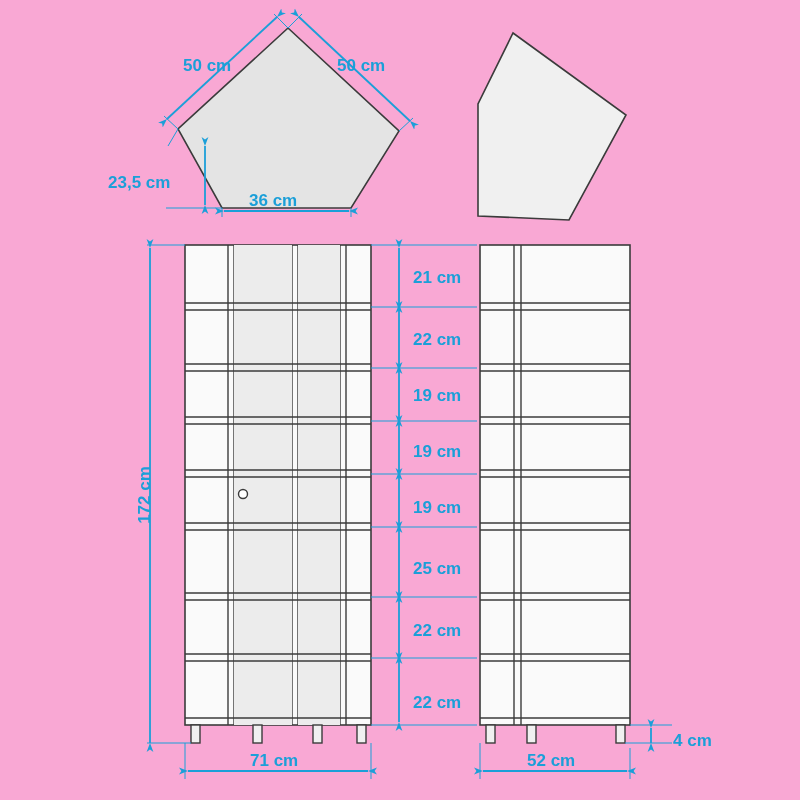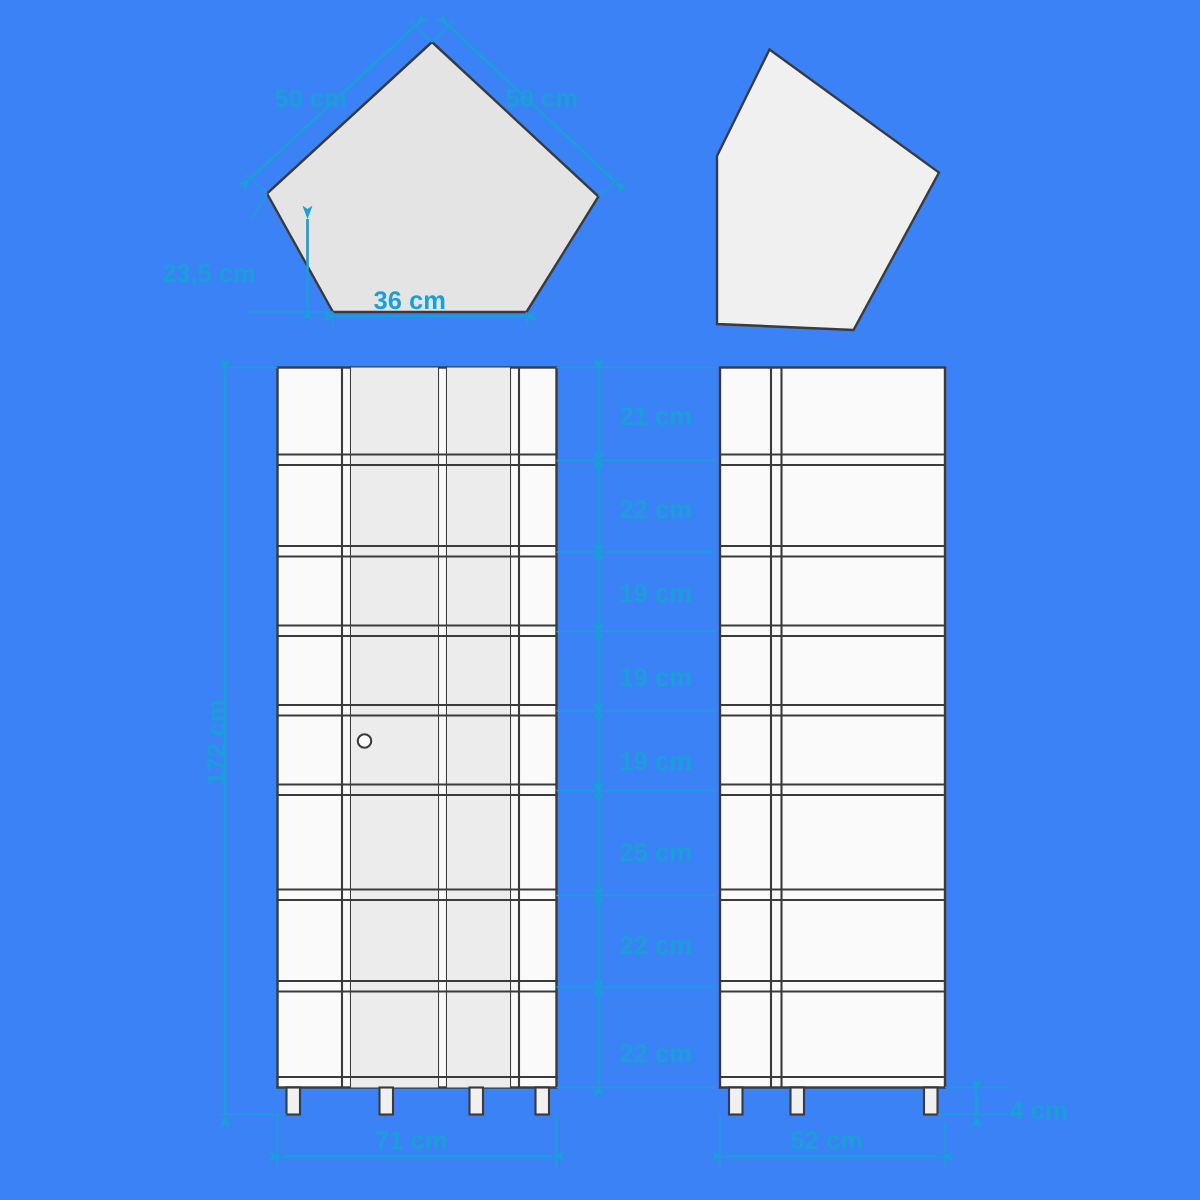--- a/index.html
+++ b/index.html
@@ -7,21 +7,21 @@
     padding: 0;
     background: #ffffff;
   }
   body {
     font-family: "Liberation Sans", sans-serif;
   }
   #stage {
     position: relative;
     width: 800px;
     height: 800px;
-    background: #3b82f6;
+    background: #f9a8d4;
     overflow: hidden;
   }
   #stage svg {
     position: absolute;
     left: 0;
     top: 0;
   }
   text {
     font-family: "Liberation Sans", sans-serif;
     font-weight: bold;

